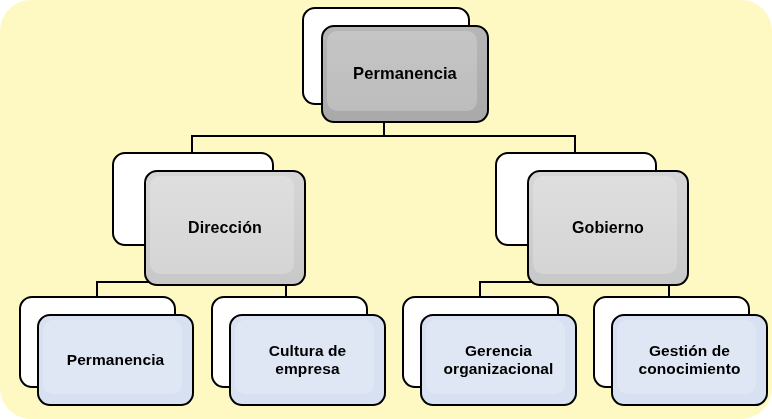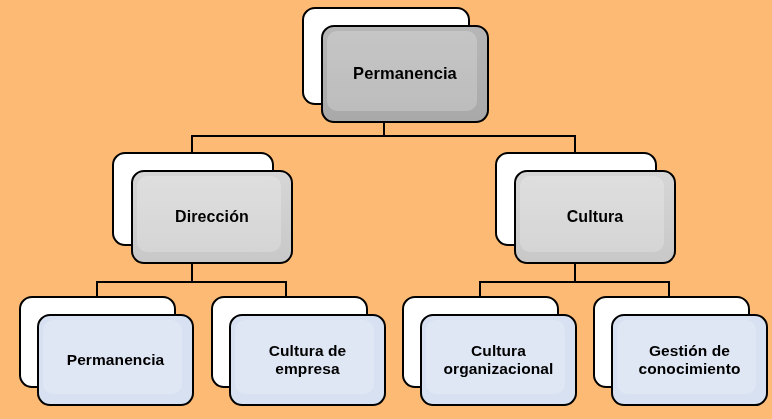--- a/index.html
+++ b/index.html
@@ -7,22 +7,23 @@
     padding: 0;
     background: #ffffff;
   }
   body {
     font-family: "Liberation Sans", "DejaVu Sans", sans-serif;
   }
   #canvas {
     position: relative;
     width: 772px;
     height: 419px;
-    background: #fdba74;
+    background: #fef9c3;
     overflow: hidden;
+    border-radius: 31px;
   }
 
   
   .line {
     position: absolute;
     background: #000000;
   }
   .line-v { width: 2px; }
   .line-h { height: 2px; }
 
@@ -75,21 +76,21 @@
     padding: 0 6px;
   }
 
   
   .node.root .back   { width: 168px; height: 98px; }
   .node.root .front  { left: 19px; top: 18px; width: 168px; height: 98px;
                        background: linear-gradient(180deg,#b6b6b6 0%,#a9a9a9 100%); }
   .node.root .label  { font-size: 16.5px; }
 
   .node.mid .back    { width: 162px; height: 94px; }
-  .node.mid .front   { left: 19px; top: 18px; width: 162px; height: 94px;
+  .node.mid .front   { left: 32px; top: 18px; width: 162px; height: 116px;
                        background: linear-gradient(180deg,#d6d6d6 0%,#c8c8c8 100%); }
   .node.mid .label   { font-size: 16px; }
 
   .node.leaf .back   { width: 157px; height: 92px; }
   .node.leaf .front  { left: 18px; top: 18px; width: 157px; height: 92px;
                        background: #d7e1f1; }
   .node.leaf .label  { font-size: 15.5px; }
 </style>
 </head>
 <body>
@@ -124,42 +125,42 @@
   <div class="node mid" style="left:112px; top:152px;">
     <div class="back"></div>
     <div class="front">
       <span class="label">Dirección</span>
     </div>
   </div>
 
   <div class="node mid" style="left:495px; top:152px;">
     <div class="back"></div>
     <div class="front">
-      <span class="label">Cultura</span>
+      <span class="label">Gobierno</span>
     </div>
   </div>
 
   <div class="node leaf" style="left:19px; top:296px;">
     <div class="back"></div>
     <div class="front">
       <span class="label">Permanencia</span>
     </div>
   </div>
 
   <div class="node leaf" style="left:211px; top:296px;">
     <div class="back"></div>
     <div class="front">
       <span class="label">Cultura de empresa</span>
     </div>
   </div>
 
   <div class="node leaf" style="left:402px; top:296px;">
     <div class="back"></div>
     <div class="front">
-      <span class="label">Cultura organizacional</span>
+      <span class="label">Gerencia organizacional</span>
     </div>
   </div>
 
   <div class="node leaf" style="left:593px; top:296px;">
     <div class="back"></div>
     <div class="front">
       <span class="label">Gestión de conocimiento</span>
     </div>
   </div>
 

